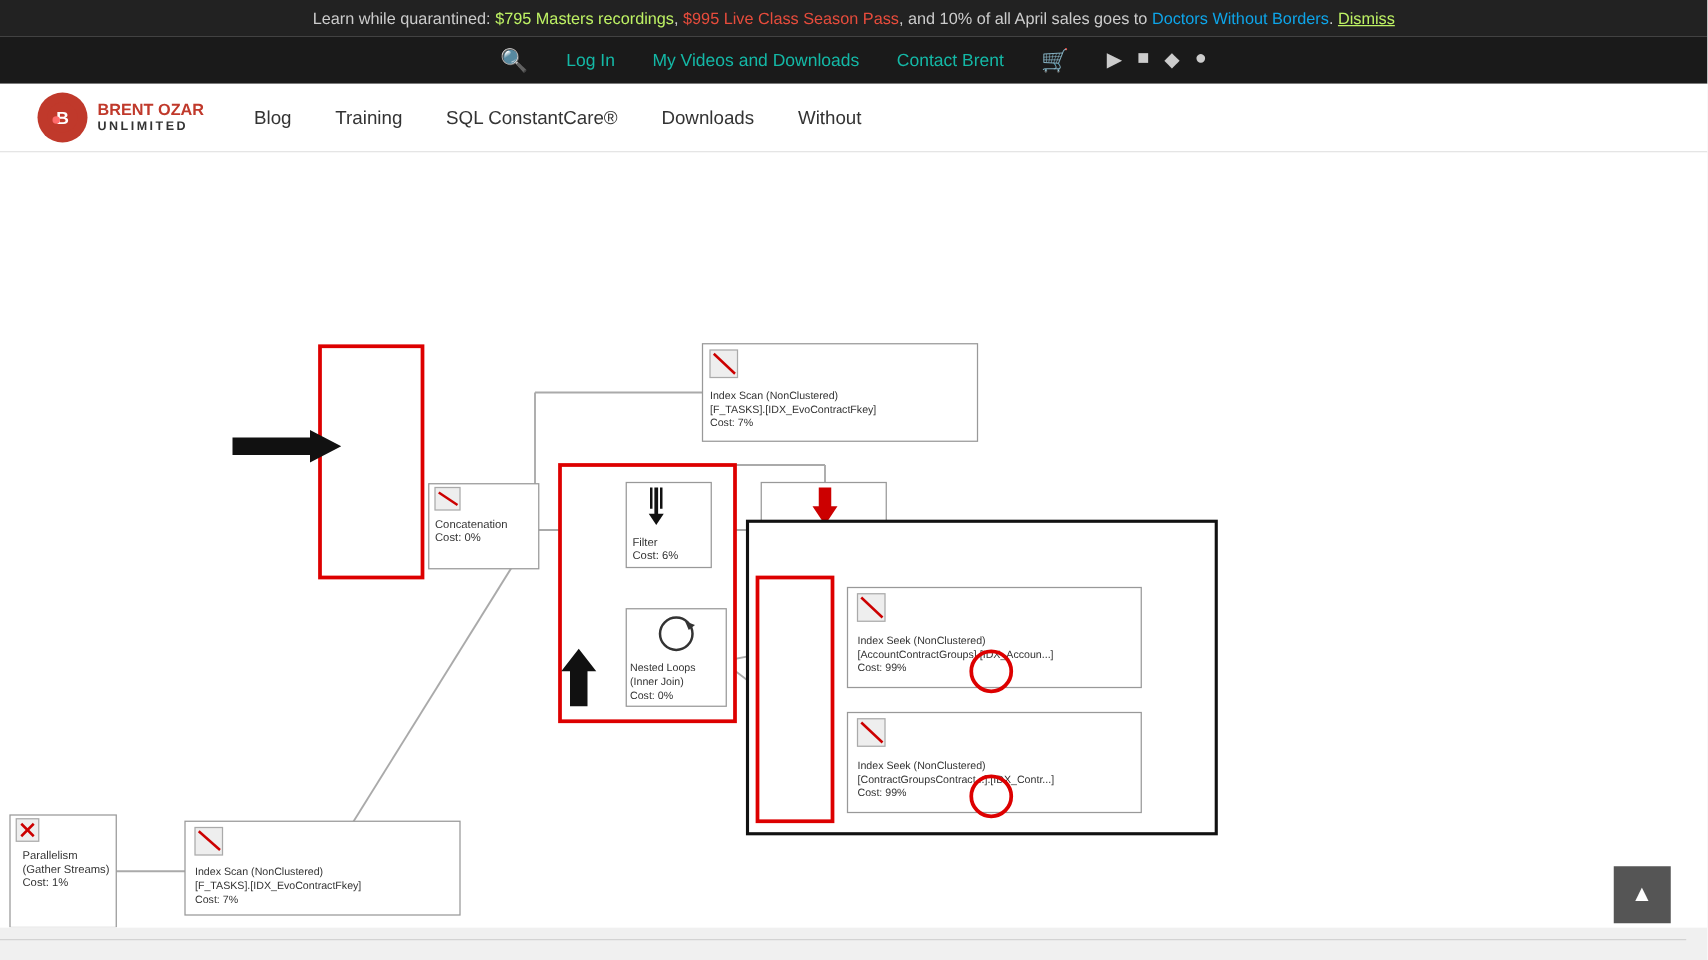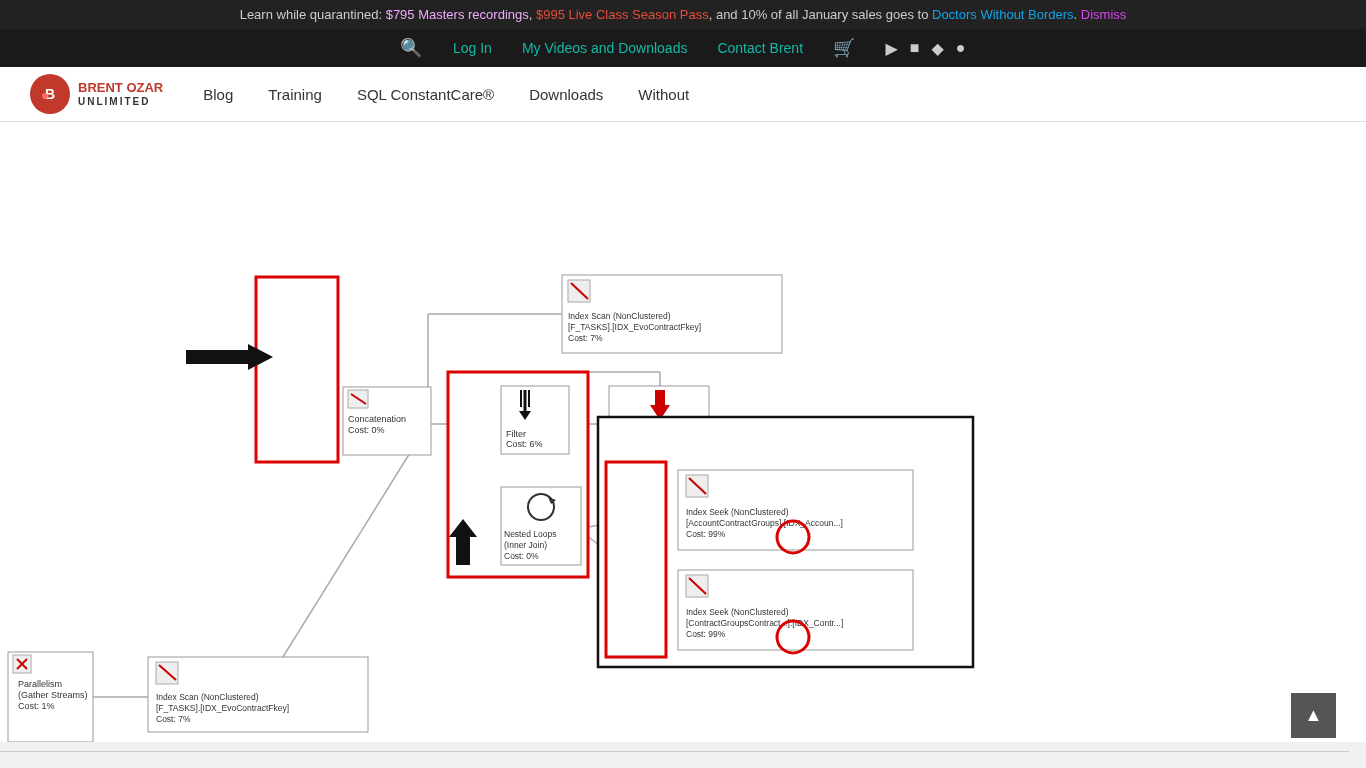--- a/index.html
+++ b/index.html
@@ -7,21 +7,21 @@
 
     
     #announcement-bar {
       background: #222;
       color: #ccc;
       text-align: center;
       padding: 7px 10px;
       font-size: 13px;
     }
     #announcement-bar a { color: #e74c3c; text-decoration: none; }
-    #announcement-bar .dismiss { color: #d946ef; cursor: pointer; }
+    #announcement-bar .dismiss { color: #bef264; cursor: pointer; text-decoration: underline; }
 
     
     #top-nav {
       background: #1a1a1a;
       display: flex;
       align-items: center;
       justify-content: center;
       padding: 8px 20px;
       gap: 30px;
     }
@@ -129,21 +129,21 @@
       left: 0;
       width: 100%;
       height: 100%;
     }
   </style>
 </head>
 <body>
 
 <div id="announcement-bar">
   <span>
-    <span>Learn while quarantined: </span><a href="#" style="color:#f0abfc">$795 Masters recordings</a><span>, </span><a href="#" style="color:#e74c3c">$995 Live Class Season Pass</a><span>, and 10% of all January sales goes to </span><a href="#" style="color:#0ea5e9">Doctors Without Borders</a>. <span class="dismiss">Dismiss</span>
+    <span>Learn while quarantined: </span><a href="#" style="color:#bef264">$795 Masters recordings</a><span>, </span><a href="#" style="color:#e74c3c">$995 Live Class Season Pass</a><span>, and 10% of all April sales goes to </span><a href="#" style="color:#0ea5e9">Doctors Without Borders</a>. <span class="dismiss">Dismiss</span>
   </span>
 </div>
 
 <div id="top-nav">
   <span class="search-icon-wrap">🔍</span>
   <a href="#" class="nav-link">Log In</a>
   <a href="#" class="nav-link">My Videos and Downloads</a>
   <a href="#" class="nav-link">Contact Brent</a>
   <span class="cart-icon">🛒</span>
   <div class="social-icons">

